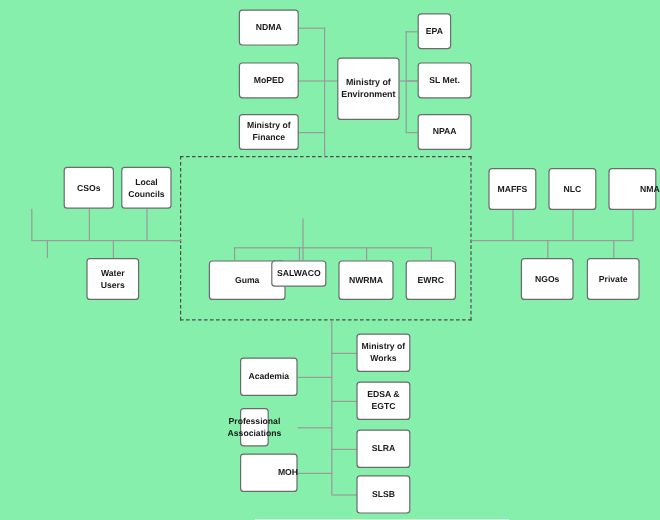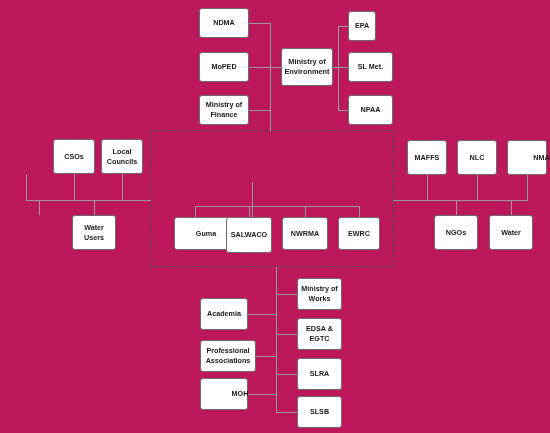--- a/index.html
+++ b/index.html
@@ -7,21 +7,21 @@
     padding: 0;
     background: #ffffff;
   }
   body {
     font-family: "Liberation Sans", sans-serif;
   }
   #canvas {
     position: relative;
     width: 550px;
     height: 433px;
-    background: #be185d;
+    background: #86efac;
     overflow: hidden;
   }
   .node {
     position: absolute;
     box-sizing: border-box;
     border: 1px solid #6b6b6b;
     border-radius: 3px;
     background: #ffffff;
     display: flex;
     align-items: center;
@@ -56,21 +56,21 @@
 <body>
 
 <div id="canvas">
 
   <div class="group-dashed" style="left:150px; top:130px; width:243px; height:137px;"></div>
 
   <div class="node" style="left:199px; top:8px; width:50px; height:30px;">NDMA</div>
   <div class="node" style="left:199px; top:52px; width:50px; height:30px;">MoPED</div>
   <div class="node" style="left:199px; top:95px; width:50px; height:30px;">Ministry of Finance</div>
 
-  <div class="node big" style="left:281px; top:48px; width:52px; height:38px;">Ministry of Environment</div>
+  <div class="node big" style="left:281px; top:48px; width:52px; height:52px;">Ministry of Environment</div>
 
   <div class="node" style="left:348px; top:11px; width:28px; height:30px;">EPA</div>
   <div class="node" style="left:348px; top:52px; width:45px; height:30px;">SL Met.</div>
   <div class="node" style="left:348px; top:95px; width:45px; height:30px;">NPAA</div>
 
   <div class="ln h" style="left:249px; top:23px; width:22px;"></div>
   <div class="ln h" style="left:249px; top:67px; width:22px;"></div>
   <div class="ln h" style="left:249px; top:110px; width:22px;"></div>
   <div class="ln v" style="left:270px; top:23px; height:107px;"></div>
   <div class="ln h" style="left:270px; top:67px; width:12px;"></div>
@@ -90,51 +90,51 @@
 
   <div class="ln v" style="left:26px; top:174px; height:26px;"></div>
   <div class="ln v" style="left:74px; top:174px; height:26px;"></div>
   <div class="ln v" style="left:122px; top:174px; height:26px;"></div>
   <div class="ln h" style="left:26px; top:200px; width:124px;"></div>
   <div class="ln v" style="left:39px; top:200px; height:15px;"></div>
   <div class="ln v" style="left:94px; top:200px; height:15px;"></div>
 
 
   <div class="node" style="left:174px; top:217px; width:64px; height:33px;">Guma</div>
-  <div class="node" style="left:226px; top:217px; width:46px; height:36px;">SALWACO</div>
+  <div class="node" style="left:226px; top:217px; width:46px; height:22px;">SALWACO</div>
   <div class="node" style="left:282px; top:217px; width:46px; height:33px;">NWRMA</div>
   <div class="node" style="left:338px; top:217px; width:42px; height:33px;">EWRC</div>
 
   <div class="ln v" style="left:252px; top:182px; height:35px;"></div>
   <div class="ln h" style="left:195px; top:206px; width:164px;"></div>
   <div class="ln v" style="left:195px; top:206px; height:11px;"></div>
   <div class="ln v" style="left:249px; top:206px; height:11px;"></div>
   <div class="ln v" style="left:305px; top:206px; height:11px;"></div>
   <div class="ln v" style="left:359px; top:206px; height:11px;"></div>
 
   <div class="ln h" style="left:143px; top:200px; width:8px;"></div>
   <div class="ln h" style="left:393px; top:200px; width:9px;"></div>
   <div class="ln v" style="left:276px; top:267px; height:9px;"></div>
 
   <div class="node" style="left:407px; top:140px; width:40px; height:35px;">MAFFS</div>
   <div class="node" style="left:457px; top:140px; width:40px; height:35px;">NLC</div>
   <div class="node" style="left:507px; top:140px; width:40px; height:35px;padding-left:31px;">NMA</div>
 
   <div class="node" style="left:434px; top:215px; width:44px; height:35px;">NGOs</div>
-  <div class="node" style="left:489px; top:215px; width:44px; height:35px;">Water</div>
+  <div class="node" style="left:489px; top:215px; width:44px; height:35px;">Private</div>
 
   <div class="ln v" style="left:427px; top:175px; height:25px;"></div>
   <div class="ln v" style="left:477px; top:175px; height:25px;"></div>
   <div class="ln v" style="left:527px; top:175px; height:25px;"></div>
   <div class="ln h" style="left:402px; top:200px; width:126px;"></div>
   <div class="ln v" style="left:456px; top:200px; height:15px;"></div>
   <div class="ln v" style="left:511px; top:200px; height:15px;"></div>
 
   <div class="node" style="left:200px; top:298px; width:48px; height:32px;">Academia</div>
-  <div class="node" style="left:200px; top:340px; width:56px; height:32px;">Professional Associations</div>
+  <div class="node" style="left:200px; top:340px; width:24px; height:32px;">Professional Associations</div>
   <div class="node" style="left:200px; top:378px; width:48px; height:32px;padding-left:34px;">MOH</div>
 
   <div class="node" style="left:297px; top:278px; width:45px; height:32px;">Ministry of Works</div>
   <div class="node" style="left:297px; top:318px; width:45px; height:32px;">EDSA &amp; EGTC</div>
   <div class="node" style="left:297px; top:358px; width:45px; height:32px;">SLRA</div>
   <div class="node" style="left:297px; top:396px; width:45px; height:32px;">SLSB</div>
 
   <div class="ln v" style="left:276px; top:276px; height:136px;"></div>
   <div class="ln h" style="left:248px; top:314px; width:29px;"></div>
   <div class="ln h" style="left:248px; top:356px; width:29px;"></div>

